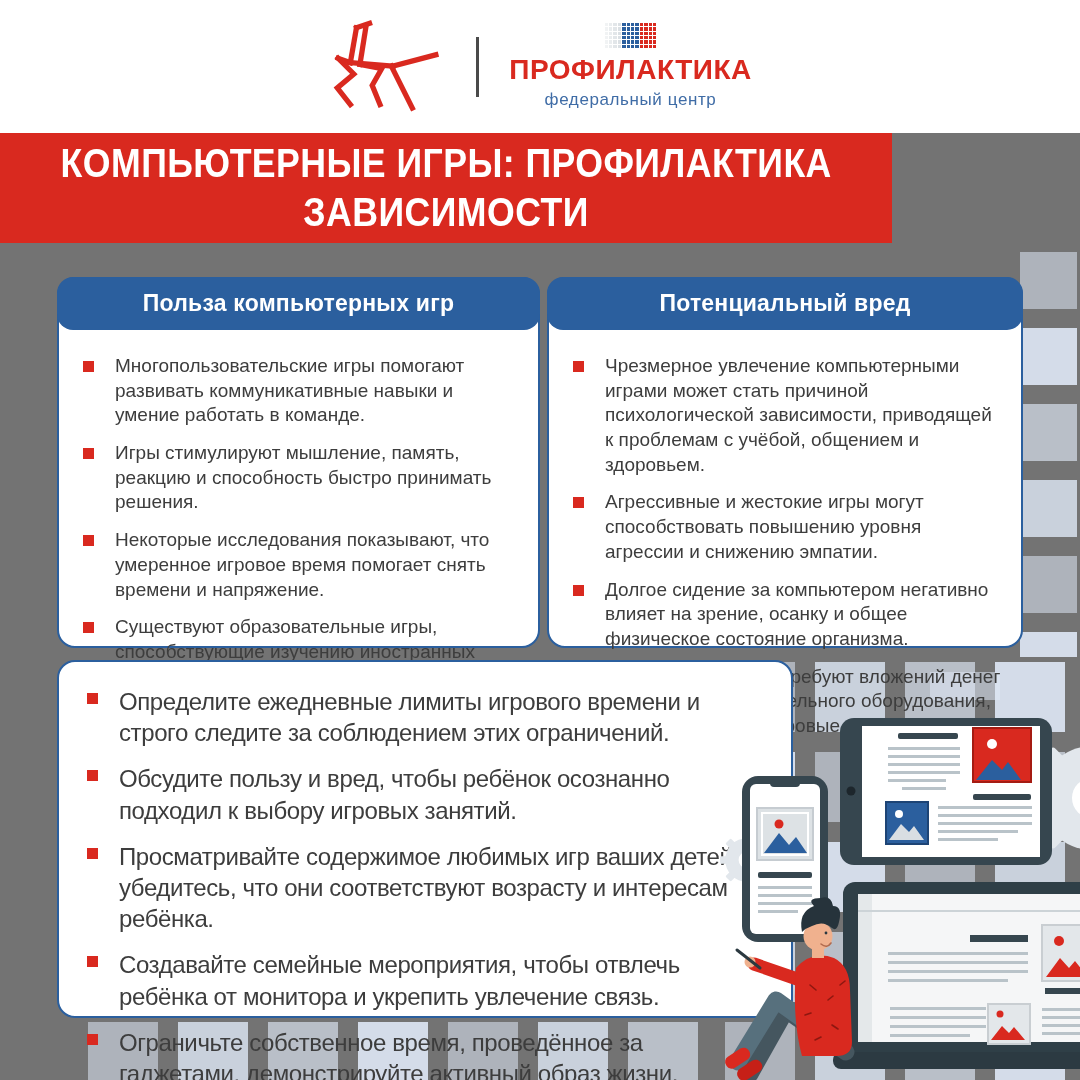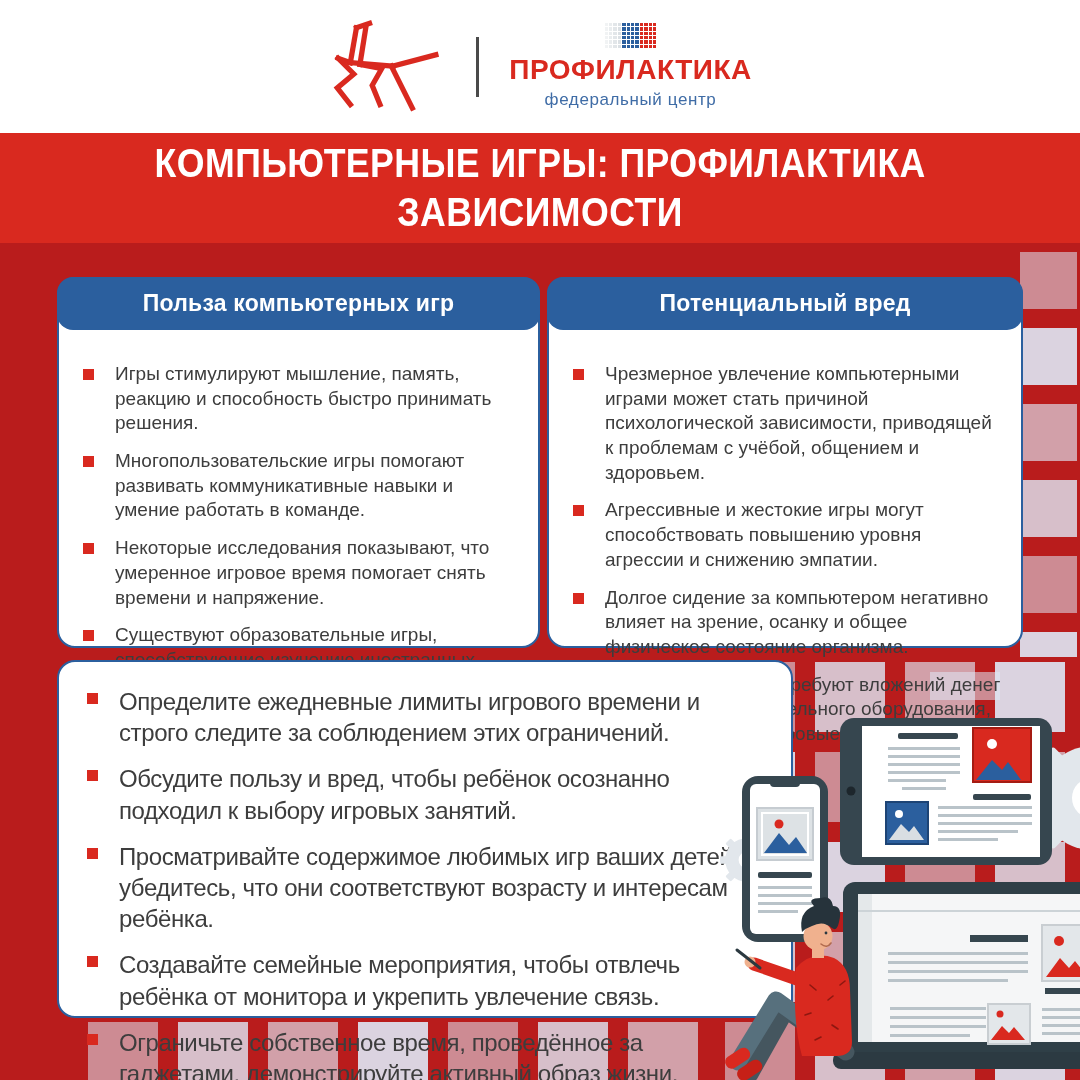--- a/index.html
+++ b/index.html
@@ -1,41 +1,41 @@
 <!DOCTYPE html>
 <html lang="ru"><head>
 <meta charset="utf-8">
 <style>
   *{margin:0;padding:0;box-sizing:border-box}
   html,body{background:#ffffff}
   .page{
-    position:relative;width:1080px;height:1080px;background:#b91c1c;overflow:hidden;
+    position:relative;width:1080px;height:1080px;background:#737373;overflow:hidden;
     font-family:"Liberation Sans",sans-serif;color:#3d3d3d;
   }
   
   .brand-row{position:absolute;top:0;left:0;width:1080px;height:133px;
     display:flex;align-items:center;justify-content:center;gap:30px;background:#fff;z-index:4}
   .brand-mark{width:118px;height:96px}
   .brand-divider{width:3px;height:60px;background:#4a4a4a}
   .brand-block{display:flex;flex-direction:column;align-items:center;gap:4px}
   .flag-grid{display:grid;grid-template-columns:repeat(12,3.3px);grid-auto-rows:3.3px;gap:1.1px;margin-bottom:2px}
   .flag-grid span{display:block}
   .brand-name{font-size:28px;font-weight:bold;color:#d9291f;letter-spacing:.5px}
   .brand-sub{font-size:17px;color:#3f6ca6;letter-spacing:.6px}
   
-  .banner{position:absolute;top:133px;left:0;width:1080px;height:110px;background:#d9291f;
+  .banner{position:absolute;top:133px;left:0;width:892px;height:110px;background:#d9291f;
     display:flex;flex-direction:column;align-items:center;justify-content:center;z-index:4}
   .banner-line{display:inline-block;transform:scaleX(.87);color:#fff;font-weight:800;
     font-size:41px;line-height:49px;letter-spacing:.5px;white-space:nowrap}
   
   .pixel-grid{position:absolute;display:flex;flex-wrap:wrap;align-content:flex-start;overflow:hidden;z-index:0}
   .pixel-grid span{background:#dfe8f6}
   
   .card{position:absolute;background:#fff;border:2px solid #2b5f9e;border-radius:18px;z-index:2}
-  .card-header{height:53px;margin:-2px -2px 8px -2px;background:#2b5f9e;border-radius:16px;
+  .card-header{height:53px;margin:-2px -2px 0 -2px;background:#2b5f9e;border-radius:16px;
     display:flex;align-items:center;justify-content:center}
   .card-header span{color:#fff;font-weight:bold;font-size:23px;letter-spacing:.2px}
   .card-body{padding:24px 16px 16px 22px}
   .card-body ul{list-style:none}
   .card-body li{position:relative;padding-left:34px;font-size:19px;line-height:1.3;margin-bottom:13px}
   .card-body li::before{content:"";position:absolute;left:2px;top:7px;width:11px;height:11px;background:#d9291f}
   .card-prevention .card-body{padding:24px 24px 16px 26px}
   .card-prevention .card-body li{font-size:24px;letter-spacing:-.4px;margin-bottom:15px}
   
   .illustration{position:absolute;left:718px;top:650px;width:362px;height:430px;z-index:3}
@@ -186,22 +186,22 @@
     <span class="banner-line">КОМПЬЮТЕРНЫЕ ИГРЫ: ПРОФИЛАКТИКА</span>
     <span class="banner-line">ЗАВИСИМОСТИ</span>
   </div>
 
   <section class="card" style="left:57px;top:277px;width:483px;height:371px">
     <div class="card-header">
       <span>Польза компьютерных игр</span>
     </div>
     <div class="card-body">
       <ul>
+        <li>Многопользовательские игры помогают развивать коммуникативные навыки и умение работать в команде.</li>
         <li>Игры стимулируют мышление, память, реакцию и способность быстро принимать решения.</li>
-        <li>Многопользовательские игры помогают развивать коммуникативные навыки и умение работать в команде.</li>
         <li>Некоторые исследования показывают, что умеренное игровое время помогает снять времени и напряжение.</li>
         <li>Существуют образовательные игры, способствующие изучению иностранных языков, математики, физики и других дисциплин.</li>
       </ul>
     </div>
   </section>
 
   <section class="card" style="left:547px;top:277px;width:476px;height:371px">
     <div class="card-header">
       <span>Потенциальный вред</span>
     </div>

